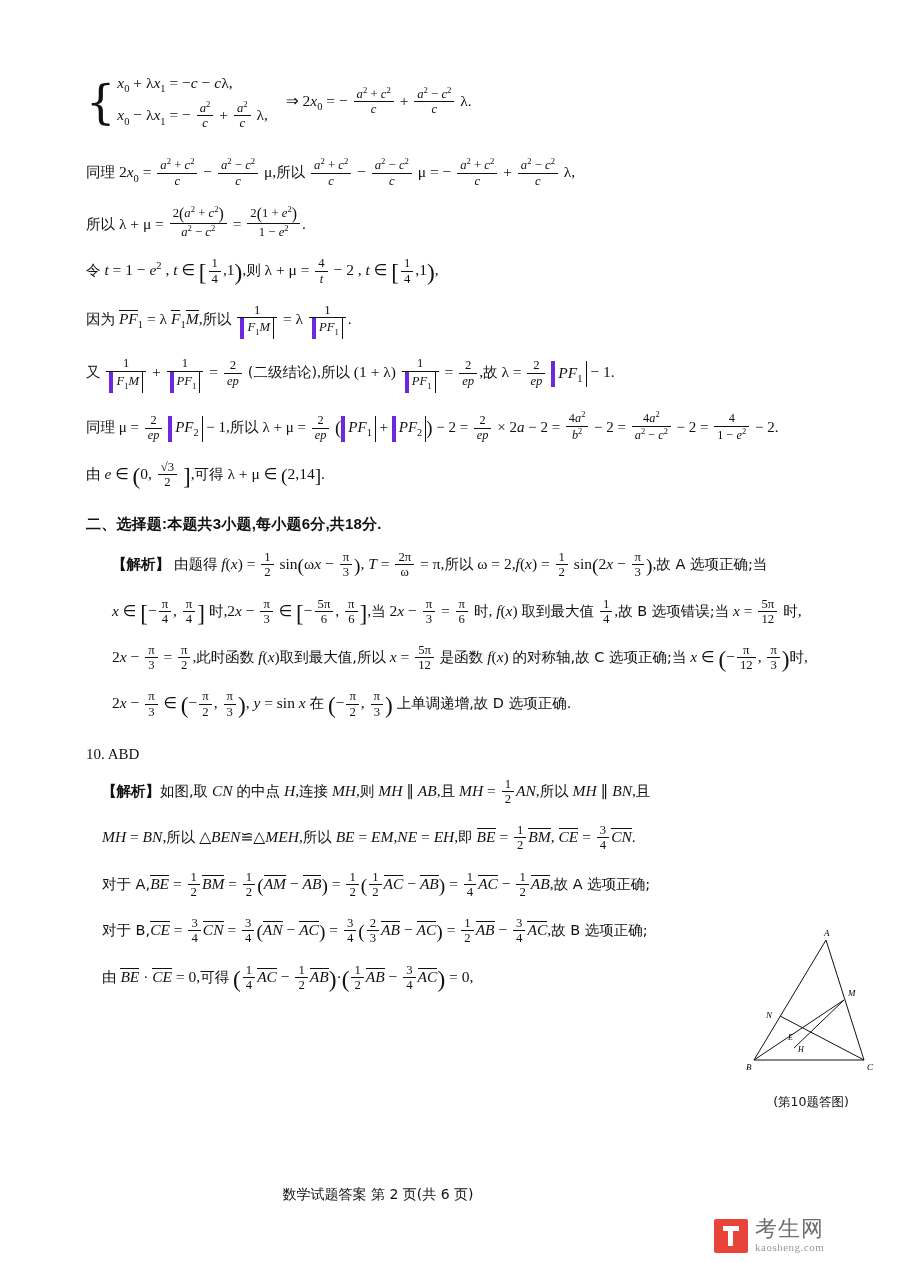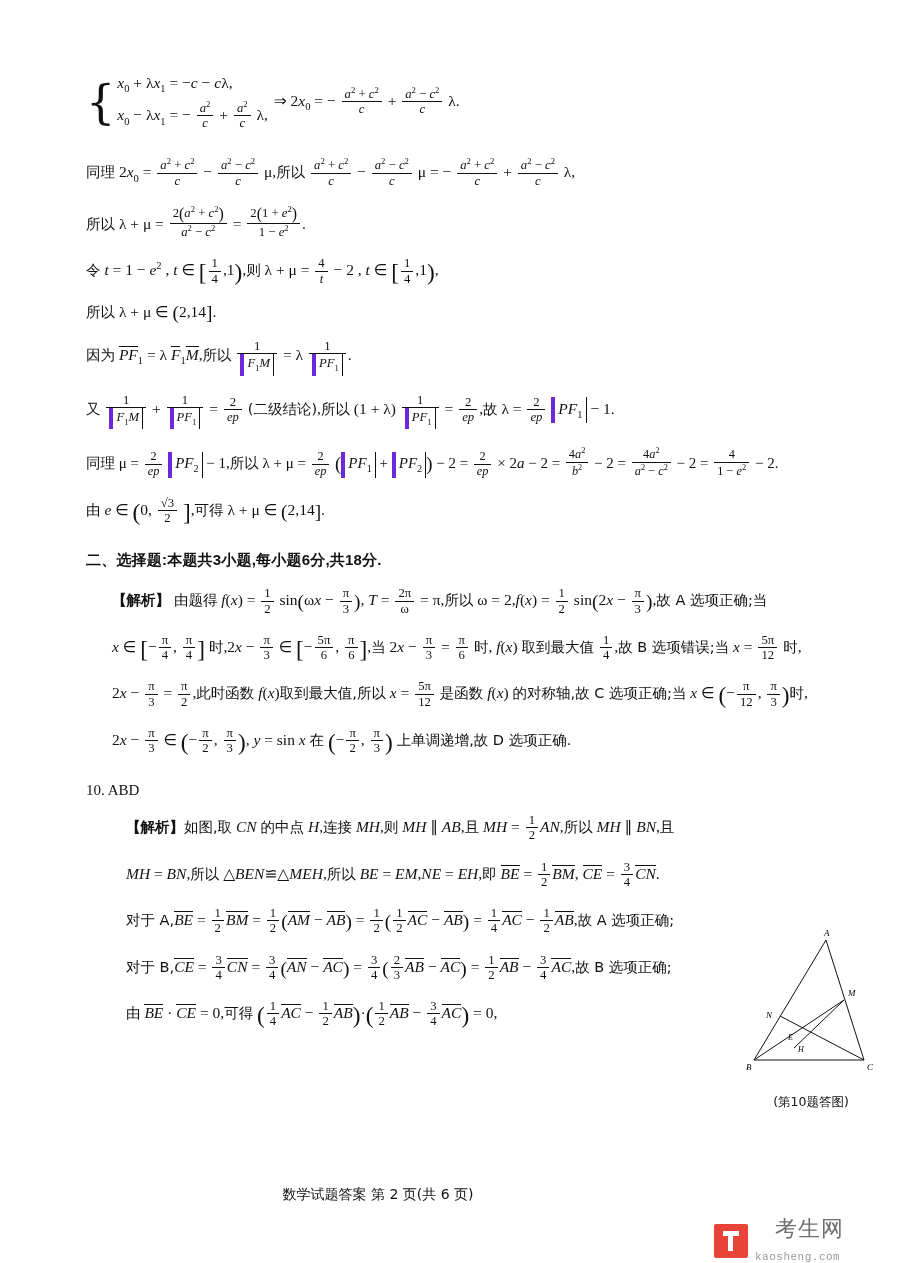--- a/index.html
+++ b/index.html
@@ -82,21 +82,21 @@
     font-weight: bold;
     margin: 26px 0 16px 0;
     letter-spacing: 0.2px;
   }
   .ans-num {
     font-size: 15px;
     margin: 0 0 14px 0;
     font-family: "Liberation Serif", serif;
   }
   .indent { margin-left: 26px; }
-  .indent2 { margin-left: 40px; }
+  .indent2 { margin-left: 16px; }
 
   .bold-cn { font-weight: bold; font-family: "DejaVu Sans", sans-serif; font-size: 14.5px;}
 
   
   .figure {
     position: absolute;
     right: 14px;
     top: 928px;
     width: 150px;
     text-align: center;
@@ -147,28 +147,27 @@
     left: 14px; top: 7px;
     width: 5px; height: 20px;
     background: #fff;
   }
   .logo-text { line-height: 1; }
   .logo-cn {
     font-size: 22px;
     color: #6f6f6f;
     font-family: "DejaVu Sans", sans-serif;
     letter-spacing: 1px;
-    margin-left: 20px;
   }
   .logo-en {
     font-size: 11px;
     color: #9a9a9a;
-    font-family: Liberation Mono, monospace;
+    font-family: Liberation Serif, serif;
     letter-spacing: 0.5px;
-    margin-top: 12px;
+    margin-top: 2px;
   }
   .cn { font-family: "DejaVu Sans", sans-serif; font-size: 14.5px; }
 </style>
 </head>
 <body>
 
 <div class="page">
 
   <div class="content">
 
@@ -181,21 +180,21 @@
           </span>
           <span class="sysrow">
             <span class="ital">x</span><span class="sub">0</span> − λ<span class="ital">x</span><span class="sub">1</span> = −
             <span class="frac"><span class="num"><span class="ital">a</span><span class="sup">2</span></span><span class="den"><span class="ital">c</span></span></span>
             +
             <span class="frac"><span class="num"><span class="ital">a</span><span class="sup">2</span></span><span class="den"><span class="ital">c</span></span></span>
             λ,
           </span>
         </span>
       </span>
-      <span style="margin-left:2px;">
+      <span style="margin-left:14px;">
         ⇒ 2<span class="ital">x</span><span class="sub">0</span> = −
         <span class="frac"><span class="num"><span class="ital">a</span><span class="sup">2</span> + <span class="ital">c</span><span class="sup">2</span></span><span class="den"><span class="ital">c</span></span></span>
         +
         <span class="frac"><span class="num"><span class="ital">a</span><span class="sup">2</span> − <span class="ital">c</span><span class="sup">2</span></span><span class="den"><span class="ital">c</span></span></span>
         λ.
       </span>
     </div>
 
     <div class="line">
       <span class="cn">同理</span> 2<span class="ital">x</span><span class="sub">0</span> =
@@ -220,23 +219,20 @@
       <span class="frac"><span class="num">2<span class="mdelim">(</span>1 + <span class="ital">e</span><span class="sup">2</span><span class="mdelim">)</span></span><span class="den">1 − <span class="ital">e</span><span class="sup">2</span></span></span>.
     </div>
 
     <div class="line">
       <span class="cn">令</span> <span class="ital">t</span> = 1 − <span class="ital">e</span><span class="sup">2</span> , <span class="ital">t</span> ∈
       <span class="bigdelim">[</span><span class="frac"><span class="num">1</span><span class="den">4</span></span>,1<span class="bigdelim">)</span>,<span class="cn">则</span> λ + μ =
       <span class="frac"><span class="num">4</span><span class="den"><span class="ital">t</span></span></span> − 2 , <span class="ital">t</span> ∈
       <span class="bigdelim">[</span><span class="frac"><span class="num">1</span><span class="den">4</span></span>,1<span class="bigdelim">)</span>,
     </div>
 
-    <div class="line">
-      <span class="cn">所以</span> λ + μ ∈ <span class="mdelim">(</span>2,14<span class="mdelim">]</span>.
-    </div>
 
 
     <div class="line">
       <span class="cn">因为</span> <span class="vec ital">PF</span><span class="sub">1</span> = λ <span class="vec ital">F</span><span class="sub">1</span><span class="vec ital">M</span>,<span class="cn">所以</span>
       <span class="frac"><span class="num">1</span><span class="den"><span class="abs"><span class="ital">F</span><span class="sub">1</span><span class="ital">M</span></span></span></span>
       = λ
       <span class="frac"><span class="num">1</span><span class="den"><span class="abs"><span class="ital">PF</span><span class="sub">1</span></span></span></span>.
     </div>
 
     <div class="line">

